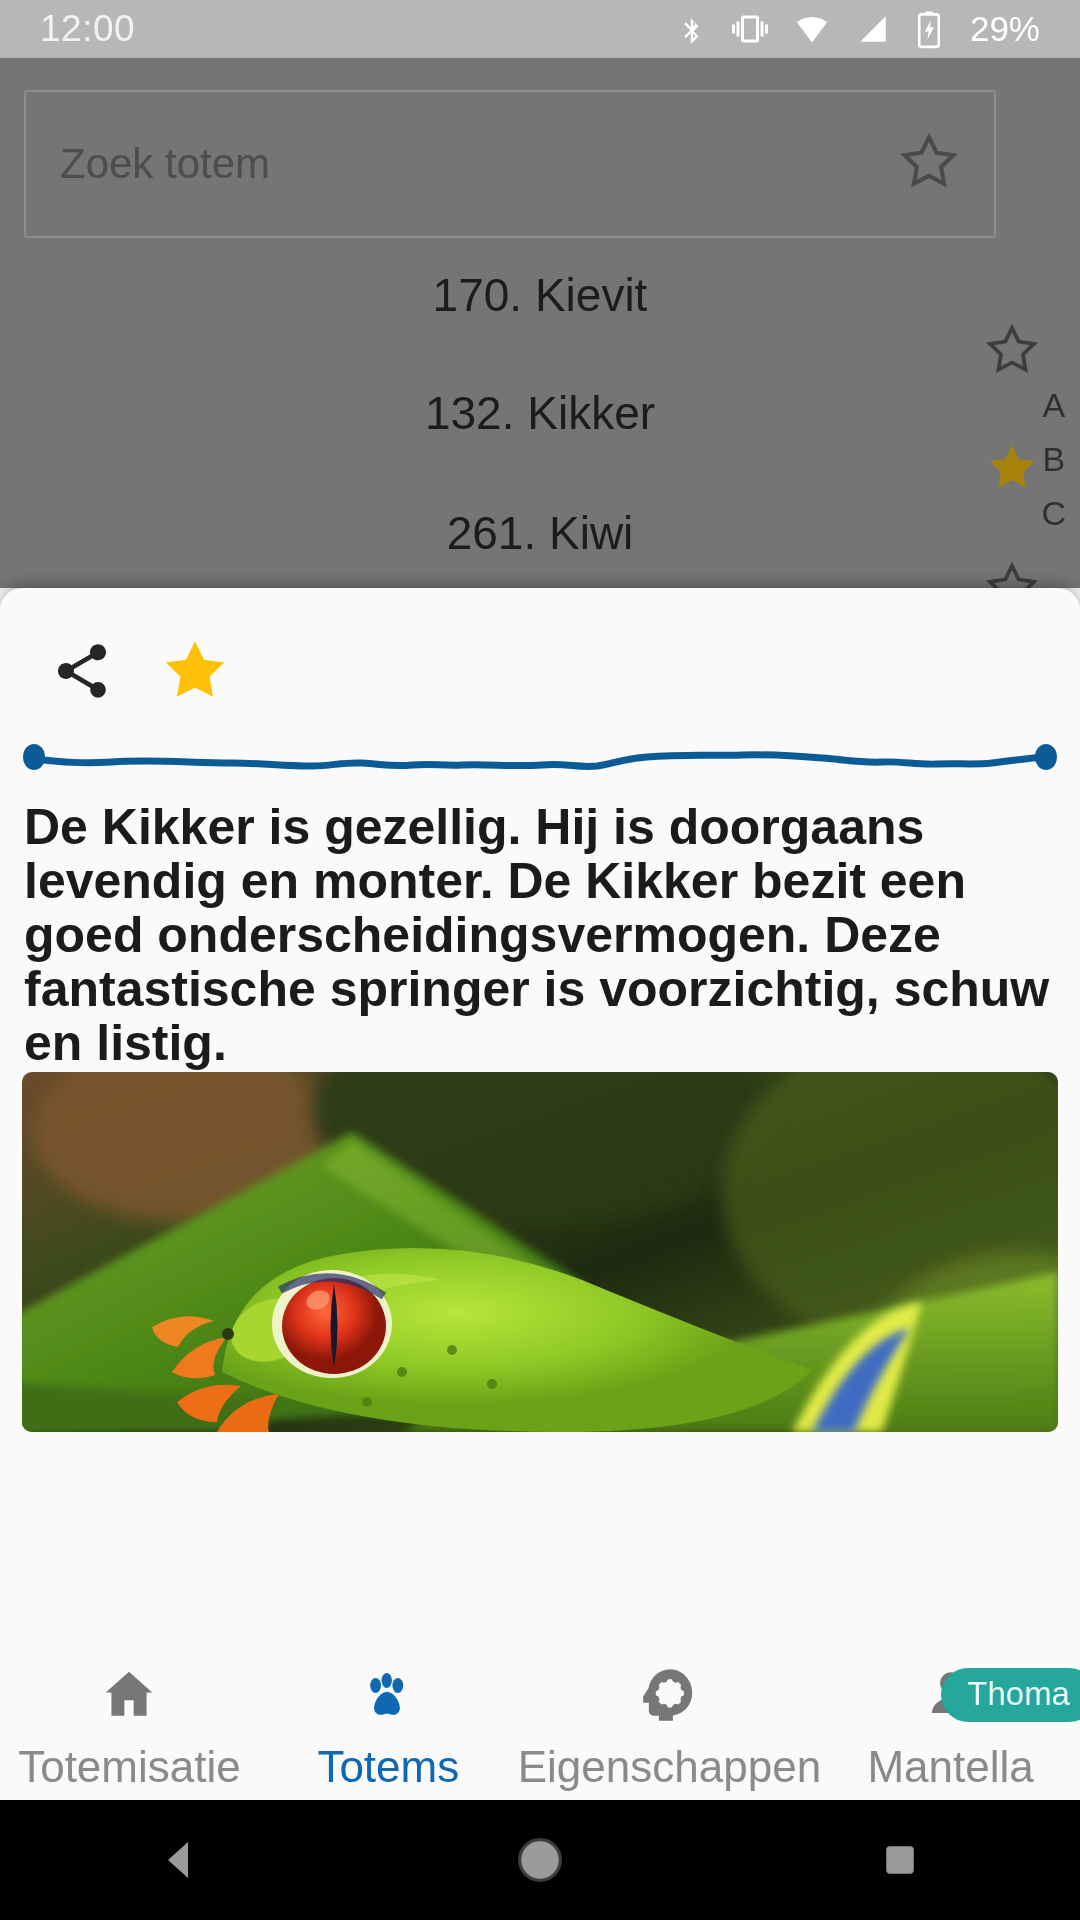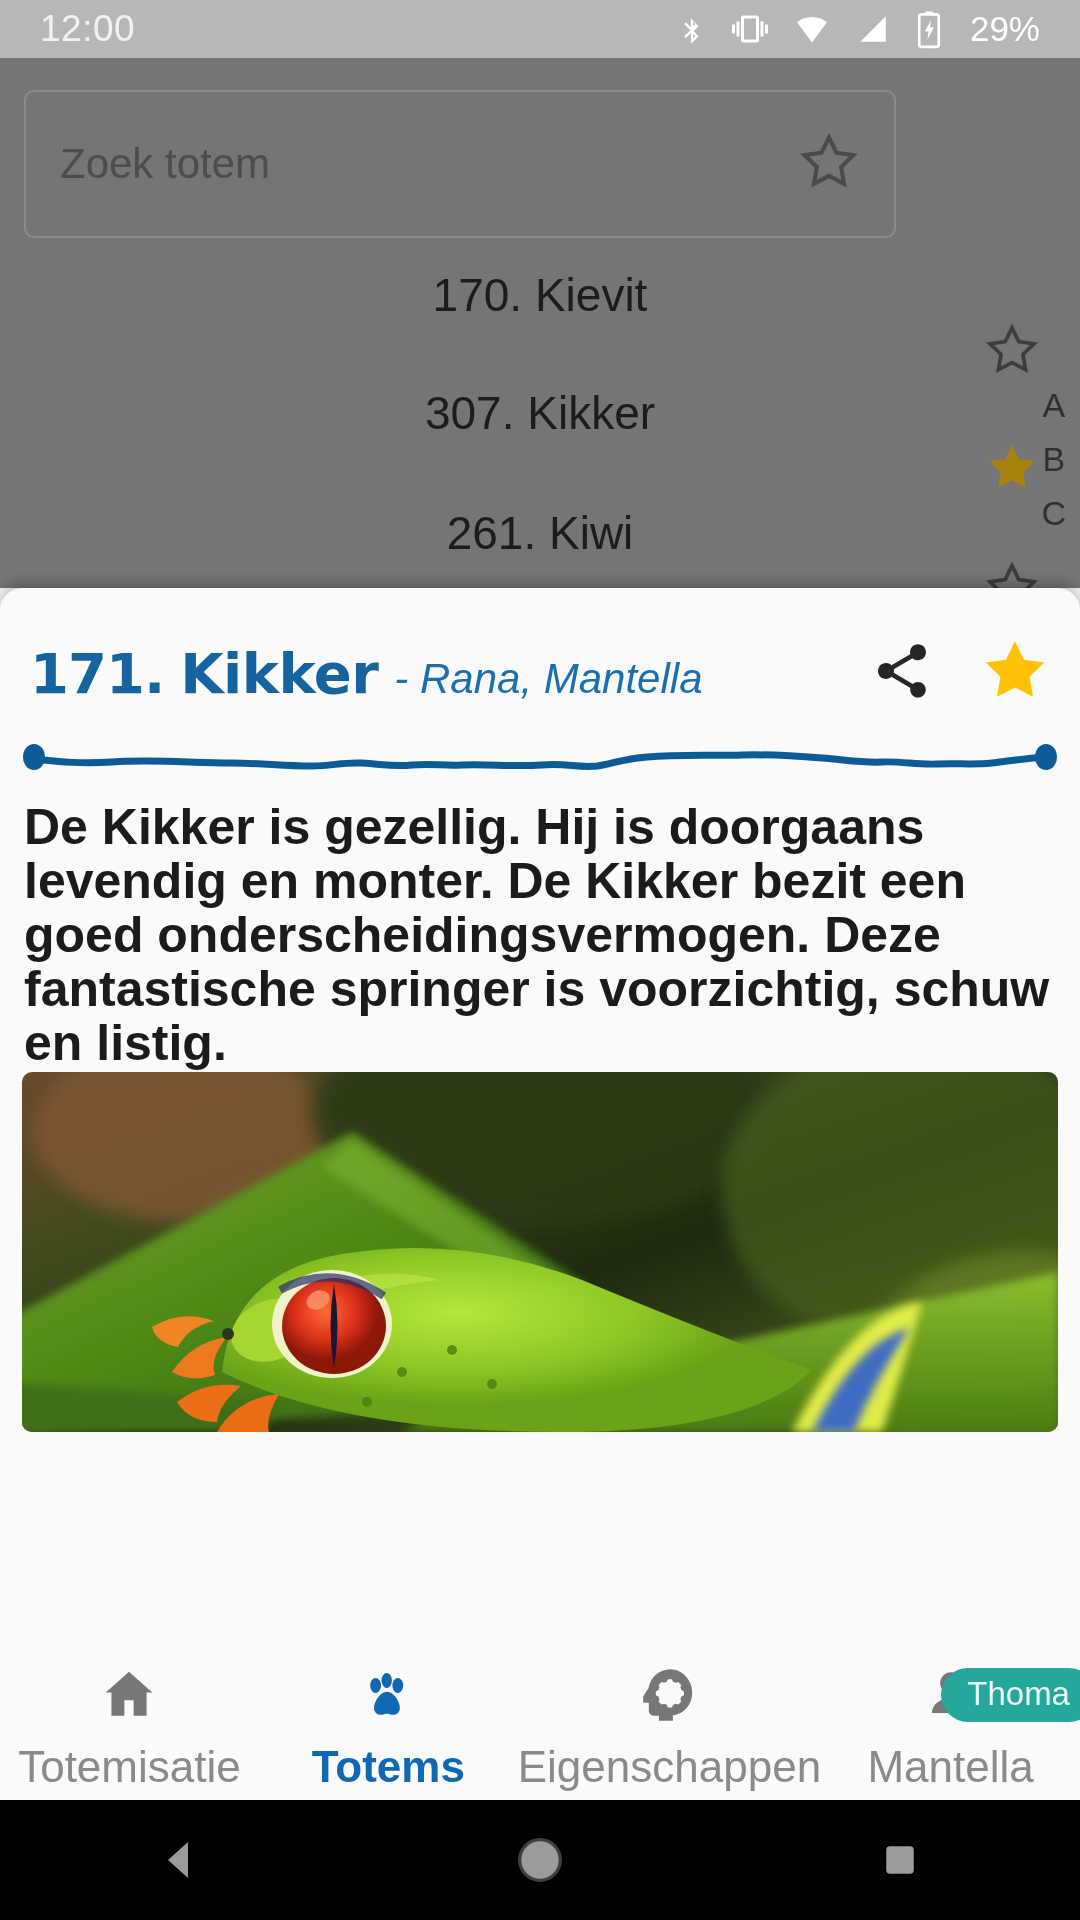--- a/index.html
+++ b/index.html
@@ -20,22 +20,22 @@
   #status-icons { margin-left: auto; display: flex; align-items: center; gap: 26px; }
   .sicon { display: block; }
   #battery-pct { font-size: 35px; color: #ffffff; margin-left: 2px; }
 
   
   #bg-layer {
     position: absolute; top: 58px; left: 0; width: 1080px; height: 530px;
     background: #757575; overflow: hidden;
   }
   #search-box {
-    position: absolute; left: 24px; top: 32px; width: 872px; height: 148px;
-    border: 2px solid #8c8c8c; border-radius: 10px;
+    position: absolute; left: 24px; top: 32px; width: 972px; height: 148px;
+    border: 2px solid #8c8c8c; border-radius: 2px;
     display: flex; align-items: center; padding: 0 34px;
   }
   #search-placeholder { font-size: 42px; color: #4d4d4d; }
   #search-star { margin-left: auto; }
   .bg-row {
     position: absolute; left: 40px; width: 1000px; height: 60px;
     display: flex; align-items: center; flex-direction: column;
   }
   .bg-row-label { font-size: 46px; color: #1c1c1c; white-space: nowrap; }
   .bg-row-star { margin-left: auto; }
@@ -90,21 +90,21 @@
   
   #bottom-nav {
     position: absolute; left: 0; top: 1656px; width: 1080px; height: 144px;
     background: #fafafa; display: flex; align-items: center;
   }
   .nav-item {
     flex: 1; display: flex; flex-direction: column;
     align-items: center; justify-content: center; gap: 12px; position: relative;
   }
   .nav-label { font-size: 44px; color: #8a8a8a; }
-  .nav-item.active .nav-label { color: #0f68b4; font-weight: bold; }
+  .nav-item.active .nav-label { color: #0f68b4; font-weight: normal; }
   #profile-badge {
     position: absolute; right: -16px; top: 4px;
     background: #26a79b; color: #eafaf8; font-size: 33px;
     padding: 7px 26px 9px 26px; border-radius: 40px;
     white-space: nowrap; overflow: hidden; max-width: 170px;
   }
 
   
   #android-nav {
     position: absolute; left: 0; top: 1800px; width: 1080px; height: 120px;
@@ -156,21 +156,21 @@
     <div class="bg-row" style="top:210px">
       <span class="bg-row-label">170. Kievit</span>
       <span class="bg-row-star">
         <svg width="56" height="56" viewBox="0 0 24 24" fill="none" stroke="#3d3d3d" stroke-width="1.6">
           <path d="M12 2.5l2.9 5.9 6.5.95-4.7 4.58 1.11 6.47L12 17.35 6.19 20.4l1.11-6.47L2.6 9.35l6.5-.95z"></path>
         </svg>
       </span>
     </div>
 
     <div class="bg-row" style="top:328px">
-      <span class="bg-row-label">307. Kikker</span>
+      <span class="bg-row-label">132. Kikker</span>
       <span class="bg-row-star">
         <svg width="56" height="56" viewBox="0 0 24 24" fill="#a8830c">
           <path d="M12 2.2l2.95 6 6.6.96-4.78 4.66 1.13 6.58L12 17.3l-5.9 3.1 1.13-6.58L2.45 9.16l6.6-.96z"></path>
         </svg>
       </span>
     </div>
 
     <div class="bg-row" style="top:448px">
       <span class="bg-row-label">261. Kiwi</span>
       <span class="bg-row-star">
@@ -183,25 +183,20 @@
     <div id="alpha-index">
       <span>A</span>
       <span>B</span>
       <span>C</span>
     </div>
   </div>
 
   <div id="detail-card">
 
     <div id="card-header">
-      <div id="title-wrap">
-        <span id="totem-number">171.</span>
-        <span id="totem-name">Kikker</span>
-        <span id="totem-latin">- Rana, Mantella</span>
-      </div>
       <div id="header-actions">
         <span>
           <svg width="64" height="64" viewBox="0 0 24 24" fill="#262626">
             <path d="M18 16.08c-.76 0-1.44.3-1.96.77L8.91 12.7c.05-.23.09-.46.09-.7s-.04-.47-.09-.7l7.05-4.11c.54.5 1.25.81 2.04.81 1.66 0 3-1.34 3-3s-1.34-3-3-3-3 1.34-3 3c0 .24.04.47.09.7L8.04 9.81C7.5 9.31 6.79 9 6 9c-1.66 0-3 1.34-3 3s1.34 3 3 3c.79 0 1.5-.31 2.04-.81l7.12 4.16c-.05.21-.08.43-.08.65 0 1.61 1.31 2.92 2.92 2.92s2.92-1.31 2.92-2.92-1.31-2.92-2.92-2.92z"></path>
           </svg>
         </span>
         <span>
           <svg width="70" height="70" viewBox="0 0 24 24" fill="#FFC107">
             <path d="M12 1.8l3.1 6.3 6.9 1-5 4.87 1.18 6.9L12 17.62 5.82 20.87 7 13.97 2 9.1l6.9-1z"></path>
           </svg>

